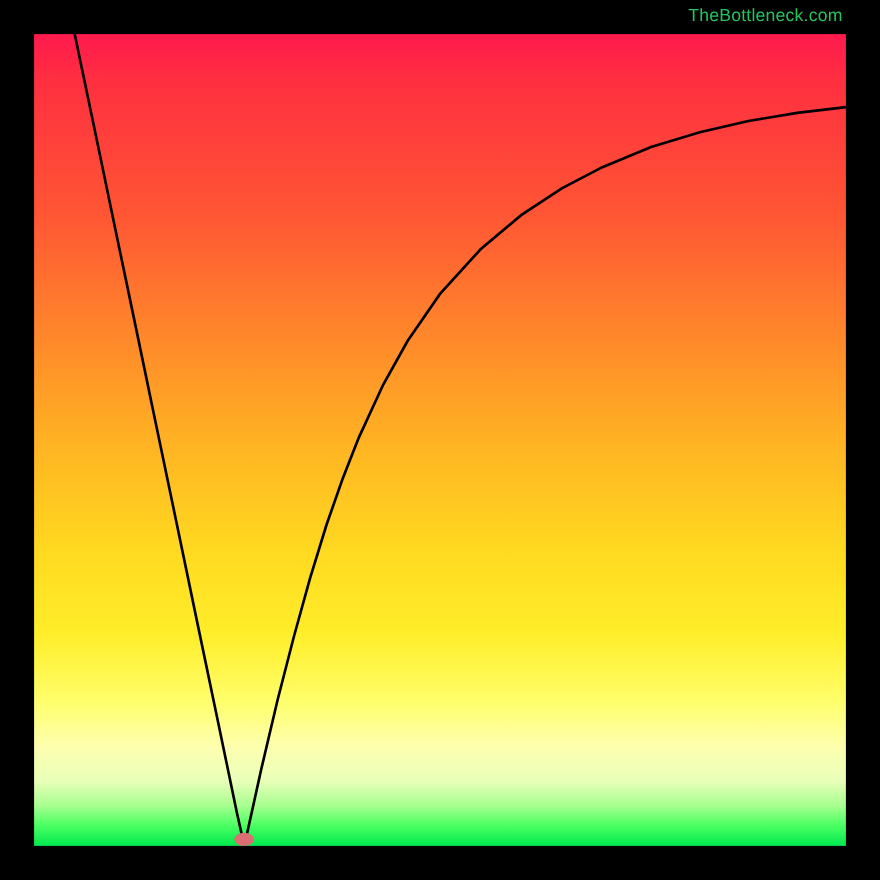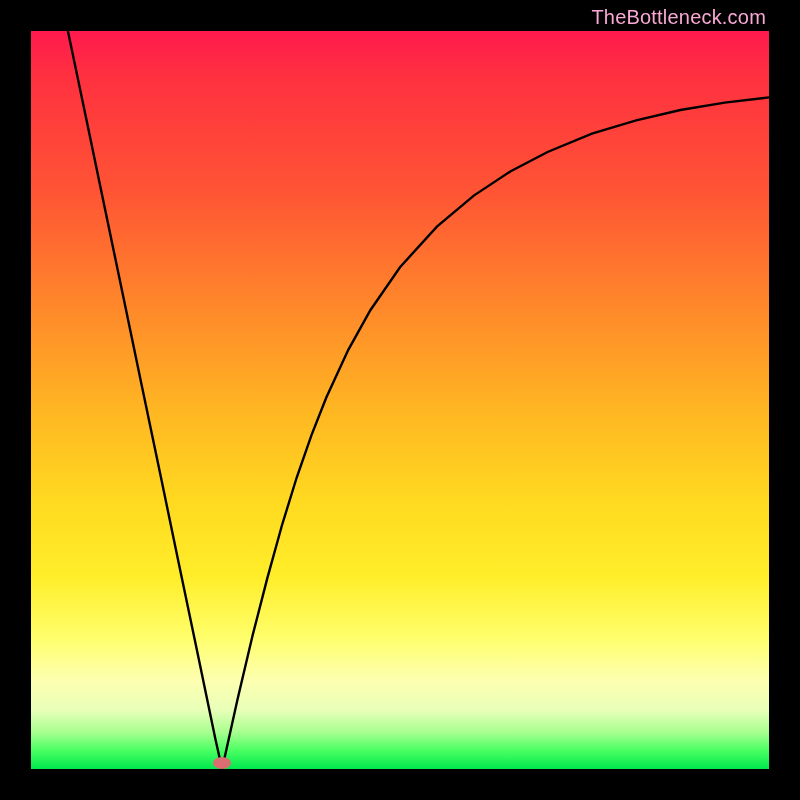--- a/index.html
+++ b/index.html
@@ -54,22 +54,22 @@
     height: 12px;
     border-radius: 9px / 6px;
     background: #db6d73;
     transform: translate(-50%, -50%);
     pointer-events: none;
   }
   .watermark {
     position: absolute;
     top: 6px;
     right: 34px;
-    color: #f9a8d4;
-    font-size: 20px;
+    color: #22c55e;
+    font-size: 16px;
     letter-spacing: 0.2px;
     user-select: none;
     pointer-events: none;
   }
 </style>
 </head>
 <body>
 
 <div class="frame">
 

